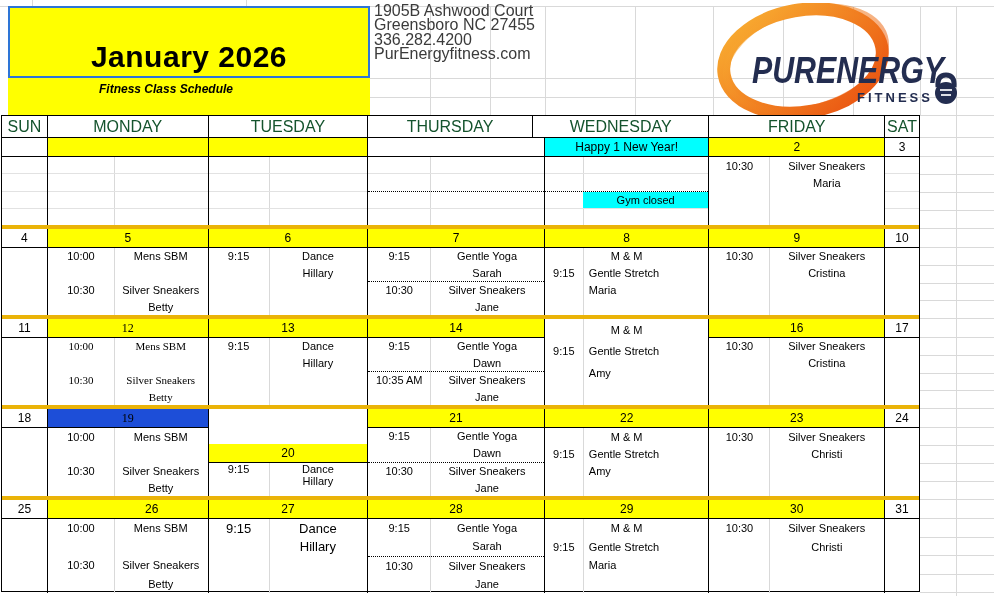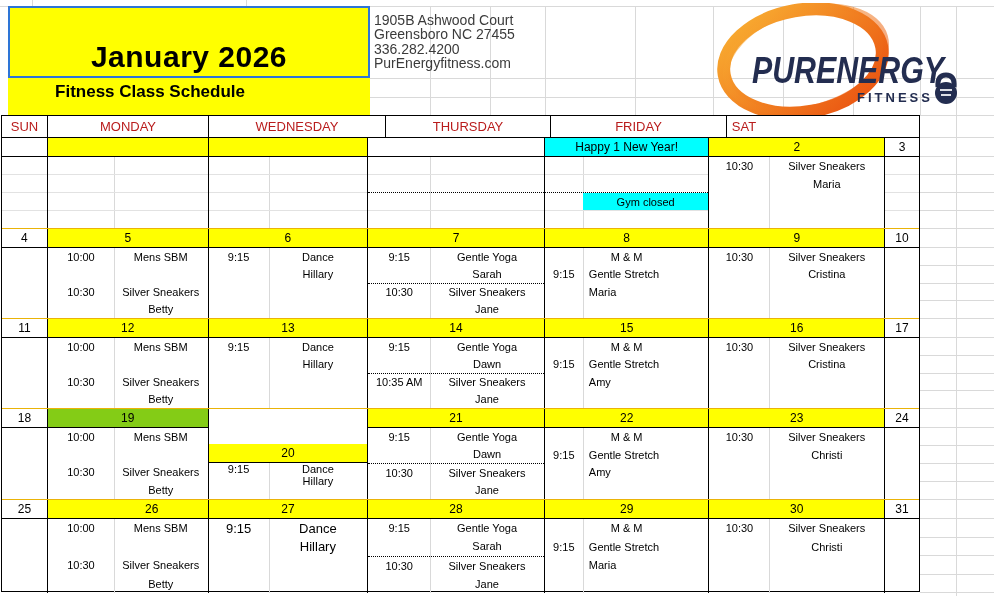--- a/index.html
+++ b/index.html
@@ -9,35 +9,35 @@
   }
   .fline{position:absolute; background:#d9d9d9;}
   
   #title-cell{
     position:absolute; left:8px; top:6px; width:362px; height:72px;
     background:#FFFF00; border:2px solid #2E75D6; box-sizing:border-box;
     display:flex; align-items:flex-end; justify-content:center;
   }
   #month-title{font-size:30px; font-weight:bold; letter-spacing:.5px; line-height:1; padding-bottom:4px;}
   #subtitle-cell{position:absolute; left:8px; top:78px; width:362px; height:37px; background:#FFFF00;}
-  #schedule-subtitle{position:absolute; left:142px; top:4px; transform:translateX(-50%);
-    font-size:17px; font-weight:bold; white-space:nowrap;}
-  #address-cell{position:absolute; left:374px; top:13px; font-size:14px; line-height:14.4px; color:#3b3b3b;}
+  #schedule-subtitle{position:absolute; left:158px; top:4px; transform:translateX(-50%);
+    font-size:12px; font-weight:bold; white-space:nowrap;font-style:italic;}
+  #address-cell{position:absolute; left:374px; top:4px; font-size:16px; line-height:14.4px; color:#3b3b3b;}
   
   #logo{position:absolute; left:710px; top:3px; width:278px; height:112px;}
   
   #cal{
     position:absolute; left:1px; top:115px; width:919px; height:477px;
     border:1px solid #000; box-sizing:border-box; background:#fff;
   }
   .header-row{display:flex; height:22px; border-bottom:1px solid #000; box-sizing:border-box;}
   .hcell{border-right:1px solid #000; box-sizing:border-box; display:flex; align-items:center;
-    justify-content:center; font-size:13px; color:#b91c1c;}
+    justify-content:center; font-size:16px; color:#14532d;}
   .hcell:last-child{border-right:none;}
-  .week{display:flex; border-bottom:1px solid #eab308; box-sizing:border-box;}
+  .week{display:flex; border-bottom:4px solid #eab308; box-sizing:border-box;}
   .week:last-child{border-bottom:none;}
   .day-col{border-right:1px solid #000; box-sizing:border-box; display:flex; flex-direction:column;}
   .day-col:last-child{border-right:none;}
   .date-row{height:19px; flex:0 0 19px; border-bottom:1px solid #000; box-sizing:border-box;
     display:flex; align-items:center; justify-content:center; font-size:12px;}
   .day-content{position:relative; flex:1; display:flex; flex-direction:column;}
   .subcol-divider{position:absolute; top:0; bottom:0; width:1px; background:#d9d9d9; z-index:0;}
   .slot-row{flex:1; display:flex; align-items:stretch; position:relative; z-index:1;
     font-size:11px; box-sizing:border-box;}
   .gridlines .slot-row{border-bottom:1px solid #e2e2e2;}
@@ -133,22 +133,23 @@
         <rect x="6" y="16" width="12" height="2" fill="#ffffff" opacity="0.85"></rect>
         <rect x="7" y="21" width="10" height="2" fill="#ffffff" opacity="0.85"></rect>
       </g>
     </svg>
   </div>
 
   <div id="cal">
       <div class="header-row">
         <div class="hcell" style="width: 46px;">SUN</div>
         <div class="hcell" style="width: 161px;">MONDAY</div>
+        <div class="hcell" style="width: 160px;">TUESDAY</div>
+        <div class="hcell" style="width: 165px;">THURSDAY</div>
         <div class="hcell" style="width: 177px;">WEDNESDAY</div>
-        <div class="hcell" style="width: 165px;">THURSDAY</div>
         <div class="hcell" style="width: 176px;">FRIDAY</div>
         <div class="hcell" style="width: 34px;">SAT</div>
       </div>
       <div class="week" style="height: 91px;">
         <div class="day-col" style="width: 46px;">
           <div class="date-row" style="background: rgb(255, 255, 255);"></div>
           <div class="day-content gridlines">
             <div class="slot-row"></div>
             <div class="slot-row"></div>
             <div class="slot-row"></div>
@@ -338,21 +339,21 @@
       <div class="week" style="height: 90px;">
         <div class="day-col" style="width: 46px; justify-content: flex-end;">
           <div class="date-row" style="background: rgb(255, 255, 255);">11</div>
           <div class="day-content">
             <div class="slot-row"></div>
             <div class="slot-row"></div>
             <div class="slot-row"></div>
             <div class="slot-row"></div>
           </div>
         </div>
-        <div class="day-col" style="width: 161px;">
+        <div class="day-col" style="width: 161px; font-family: Liberation Serif, serif;">
           <div class="date-row" style="background: rgb(255, 255, 0);">12</div>
           <div class="day-content">
             <div class="subcol-divider" style="left: 66px;"></div>
             <div class="slot-row">
               <span class="time" style="width: 66px;">10:00</span>
               <span class="cls">Mens SBM</span>
             </div>
             <div class="slot-row"></div>
             <div class="slot-row">
               <span class="time" style="width: 66px;">10:30</span>
@@ -396,21 +397,20 @@
               <span class="time" style="width: 62px;">10:35 AM</span>
               <span class="cls">Silver Sneakers</span>
             </div>
             <div class="slot-row">
               <span class="time" style="width: 62px;"></span>
               <span class="cls">Jane</span>
             </div>
           </div>
         </div>
         <div class="day-col" style="width: 165px;">
-          <div class="date-row" style="background: rgb(255, 255, 0);">15</div>
           <div class="day-content">
             <div class="subcol-divider" style="left: 38px;"></div>
             <div class="slot-row">
               <span class="full-cell">M &amp; M</span>
             </div>
             <div class="slot-row">
               <span class="time" style="width: 38px;">9:15</span>
               <span class="cls left">Gentle Stretch</span>
             </div>
             <div class="slot-row">
@@ -450,21 +450,21 @@
         <div class="day-col" style="width: 46px;">
           <div class="date-row" style="background: rgb(255, 255, 255);">18</div>
           <div class="day-content">
             <div class="slot-row"></div>
             <div class="slot-row"></div>
             <div class="slot-row"></div>
             <div class="slot-row"></div>
           </div>
         </div>
         <div class="day-col" style="width: 161px;">
-          <div class="date-row" style="background: #84cc16;">19</div>
+          <div class="date-row" style="background: #1d4ed8; font-family: Liberation Serif, serif;">19</div>
           <div class="day-content">
             <div class="subcol-divider" style="left: 66px;"></div>
             <div class="slot-row">
               <span class="time" style="width: 66px;">10:00</span>
               <span class="cls">Mens SBM</span>
             </div>
             <div class="slot-row"></div>
             <div class="slot-row">
               <span class="time" style="width: 66px;">10:30</span>
               <span class="cls">Silver Sneakers</span>

